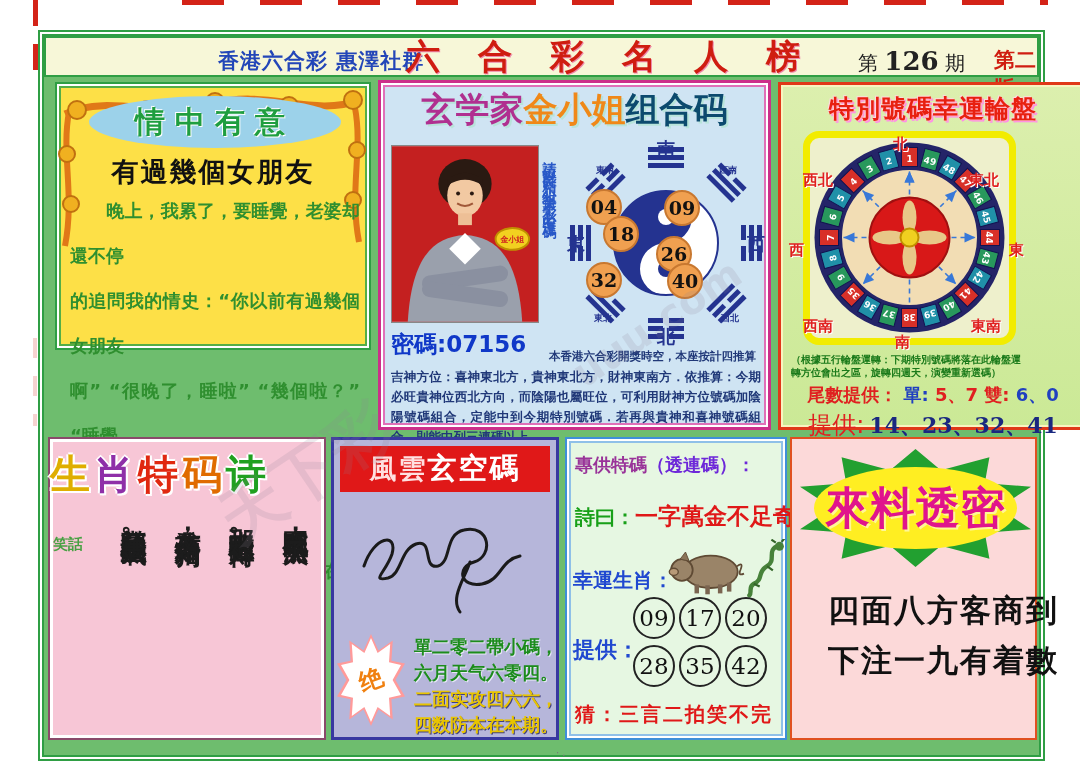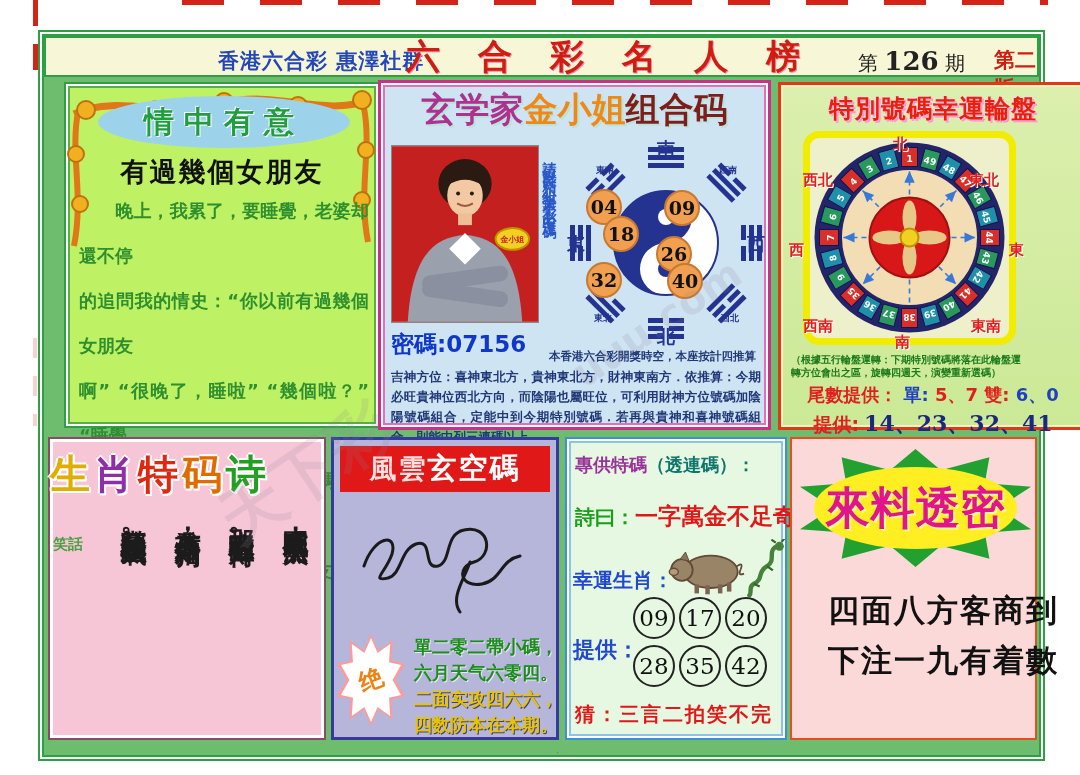--- a/index.html
+++ b/index.html
@@ -27,37 +27,37 @@
   .mast-brand { position:absolute; left:172px; top:9px; font-size:21px; font-weight:bold; color:#2346b8; letter-spacing:1px; }
   .mast-title { position:absolute; left:360px; top:-4px; font-size:34px; font-weight:bold; color:#cf1d10;
     letter-spacing:38px; font-family:"DejaVu Serif","Liberation Serif",serif; text-shadow:1px 1px 0 #e8a; white-space:nowrap; }
   .mast-issue { position:absolute; left:812px; top:8px; font-size:20px; color:#222; white-space:nowrap; }
   .mast-issue b { font-size:26px; font-family:"DejaVu Serif","Liberation Serif",serif; }
   .mast-edition { position:absolute; left:948px; top:8px; font-size:21px; font-weight:bold; color:#cf1d10; }
 
   .box { position:absolute; }
 
   
-  #box-a { left:64px; top:82px; width:316px; height:346px; background:#bef264;
+  #box-a { left:55px; top:82px; width:316px; height:268px; background:#fde047;
     border:2px solid #2f9e44; box-shadow:inset 0 0 0 2px #ffffff, inset 0 0 0 4px #55ae46; }
   #box-a .oval { position:absolute; left:32px; top:12px; width:252px; height:52px; background:#9cd2ea;
     border-radius:50%; display:flex; align-items:center; justify-content:center; }
   #box-a .oval span { font-size:30px; font-weight:bold; color:#1f9e3f; letter-spacing:10px;
     font-family:"DejaVu Serif","Liberation Serif",serif; text-shadow:1px 1px 0 #fff,-1px -1px 0 #fff; }
   #box-a .sub { position:absolute; left:0; top:70px; width:100%; text-align:center; font-size:27px; font-weight:bold; color:#111;
     letter-spacing:2px; font-family:"DejaVu Serif","Liberation Serif",serif; }
   #box-a .body { position:absolute; left:13px; top:104px; width:290px; font-size:18px; font-weight:bold; color:#2f8f2f;
     line-height:45px; white-space:pre-line; text-align:justify; }
 
   
   #box-b { left:378px; top:80px; width:393px; height:350px; background:#cfe4f3;
     border:3px solid #cc2f8a; box-shadow:inset 0 0 0 2px #ffffff, inset 0 0 0 4px #e070b8; }
   #box-b .title { position:absolute; left:0; top:4px; width:100%; text-align:center; font-weight:bold; font-size:34px;
     font-family:"DejaVu Serif","Liberation Serif",serif; white-space:nowrap; text-shadow:2px 2px 0 #b8e4da; }
-  #box-b .t1 { color:#b03090; } #box-b .t2 { color:#f08818; } #box-b .t3 { color:#7f1d1d;margin-top:20px; }
+  #box-b .t1 { color:#b03090; } #box-b .t2 { color:#f08818; } #box-b .t3 { color:#0c4a6e;margin-top:20px; }
   .portrait { position:absolute; left:10px; top:62px; width:148px; height:178px; border:1px solid #888; }
   .pass { position:absolute; left:10px; top:246px; font-size:23px; font-weight:bold; color:#1038c8; }
   .vnote { position:absolute; left:160px; top:66px; height:262px; writing-mode:vertical-rl; text-orientation:upright;
     font-size:14px; font-weight:bold; color:#2858c8; letter-spacing:5px; }
   .bagua-wrap { position:absolute; left:184px; top:54px; width:202px; height:212px; }
   .b-note-right { position:absolute; right:12px; top:266px; width:240px; text-align:right; font-size:11.5px; color:#203878; font-weight:bold; }
   .b-analysis { position:absolute; left:10px; top:284px; width:370px; font-size:12.5px; color:#203878; font-weight:bold;
     line-height:20px; text-align:justify; }
 
   
@@ -67,21 +67,21 @@
     color:#e82010; letter-spacing:1px; font-family:"DejaVu Serif","Liberation Serif",serif;
     text-shadow:1px 1px 0 #ffb0c0,-1px -1px 0 #ffd9de, 2px 2px 0 #f8e; white-space:nowrap; }
   .wheel-frame { position:absolute; left:22px; top:46px; width:213px; height:214px; border:7px solid #f2ec00;
     border-radius:16px; background:#eef0cc; }
   .dir { position:absolute; color:#e02020; font-weight:bold; font-size:15px; text-shadow:1px 1px 0 #fff; white-space:nowrap; }
   .wheel-note { position:absolute; left:10px; top:268px; width:238px; font-size:10px; color:#1a7a1a; line-height:13px; font-weight:bold; }
   .tails { position:absolute; left:0; top:298px; width:100%; text-align:center; font-size:18px; font-weight:bold; white-space:nowrap; }
   .tails .lab { color:#e02020; } .tails .odd-l { color:#2040c0; } .tails .odd-v { color:#e02020; }
   .tails .even-l { color:#e02020; } .tails .even-v { color:#2040c0;margin-top:36px; }
   .provide { position:absolute; left:0; top:324px; width:100%; text-align:center; white-space:nowrap; }
-  .provide .lab { color:#e02020; font-weight:bold; font-size:19px; }
+  .provide .lab { color:#e02020; font-weight:normal; font-size:24px; }
   .provide .val { color:#1a2880; font-weight:bold; font-size:22px; font-family:"DejaVu Serif","Liberation Serif",serif; }
 
   
   #box-d { left:48px; top:437px; width:278px; height:303px; background:#f7c6d6;
     border:2px solid #8a4a6a; box-shadow:inset 0 0 0 3px #ffffff; }
   #box-d .title { position:absolute; left:0; top:8px; width:100%; text-align:left; font-size:40px; font-weight:bold;
     letter-spacing:4px; font-family:"DejaVu Serif","Liberation Serif",serif; white-space:nowrap; }
   #box-d .title span { text-shadow:2px 0 #fff,-2px 0 #fff,0 2px #fff,0 -2px #fff,2px 2px 0 #fff; }
   .poem { position:absolute; right:14px; top:70px; height:226px; writing-mode:vertical-rl; text-orientation:upright;
     font-size:26px; font-weight:bold; color:#1c1c1c; font-family:"DejaVu Serif","Liberation Serif",serif; }
@@ -105,21 +105,21 @@
   .burst .ch { transform:rotate(-20deg); color:#f08010; font-size:24px; font-weight:bold; }
   .xk-lines { position:absolute; left:80px; top:194px; width:144px; }
   .xk-lines div { font-size:18px; font-weight:bold; line-height:26px; white-space:nowrap; }
   .xk-green { color:#1c8c1c; text-shadow:1px 1px 0 #e8e8f8; }
   .xk-yellow { color:#e8c400; text-shadow:1px 1px 0 #404080; }
 
   
   #box-f { left:565px; top:437px; width:222px; height:303px; background:#e6f7e2;
     border:2px solid #3f8fd8; box-shadow:inset 0 0 0 2px #ffffff, inset 0 0 0 4px #8fc0e8; }
   #box-f .hdr { position:absolute; left:8px; top:14px; font-size:18px; font-weight:bold; white-space:nowrap; }
-  #box-f .hdr .h1 { color:#993399; } #box-f .hdr .h2 { color:#0f766e; }
+  #box-f .hdr .h1 { color:#993399; } #box-f .hdr .h2 { color:#6d28d9; }
   #box-f .poemline { position:absolute; left:8px; top:62px; white-space:nowrap; }
   #box-f .poemline .pl { color:#18a018; font-size:20px; font-weight:bold; }
   #box-f .poemline .pv { color:#e01818; font-size:23px; font-weight:bold; }
   #box-f .zl { position:absolute; left:6px; top:128px; font-size:20px; font-weight:bold; color:#2048d0; white-space:nowrap; }
   .pig { position:absolute; left:100px; top:104px; }
   .dragon { position:absolute; left:178px; top:100px; }
   #box-f .prov-label { position:absolute; left:6px; top:196px; font-size:22px; font-weight:bold; color:#2048d0; }
   .circles { position:absolute; left:66px; top:158px; display:grid; grid-template-columns:repeat(3,46px); grid-auto-rows:48px; }
   .circles div { width:42px; height:42px; border:2px solid #222; border-radius:50%; display:flex; align-items:center; justify-content:center;
     font-size:23px; font-family:"DejaVu Serif","Liberation Serif",serif; color:#111; background:transparent; }

